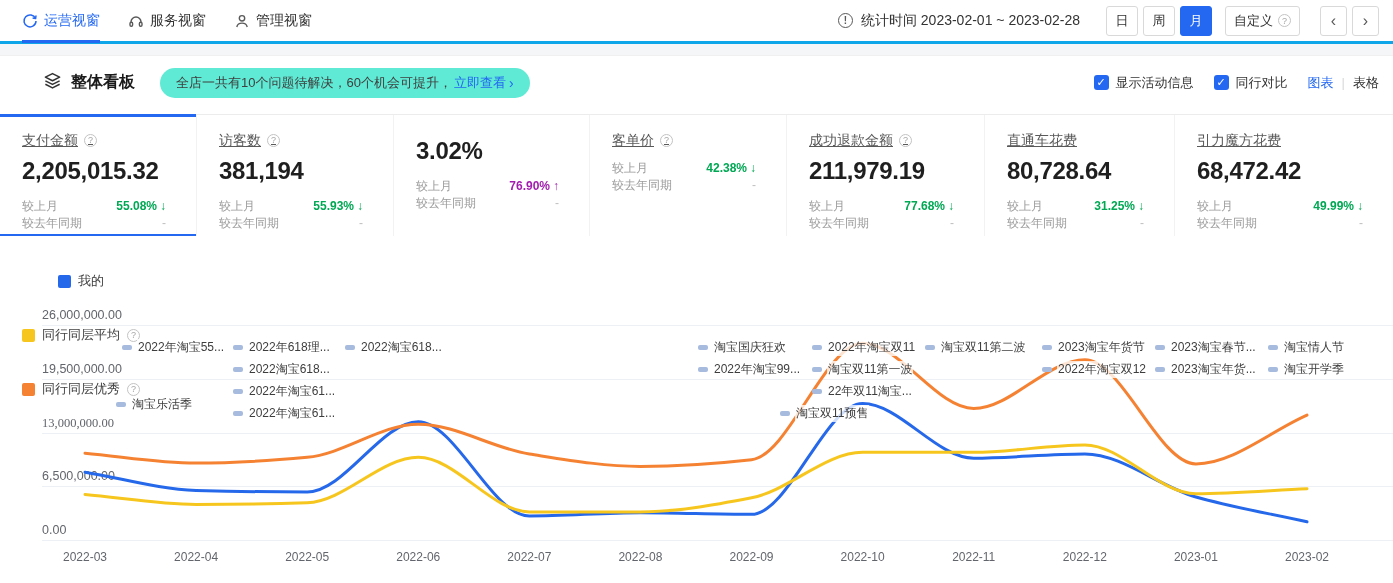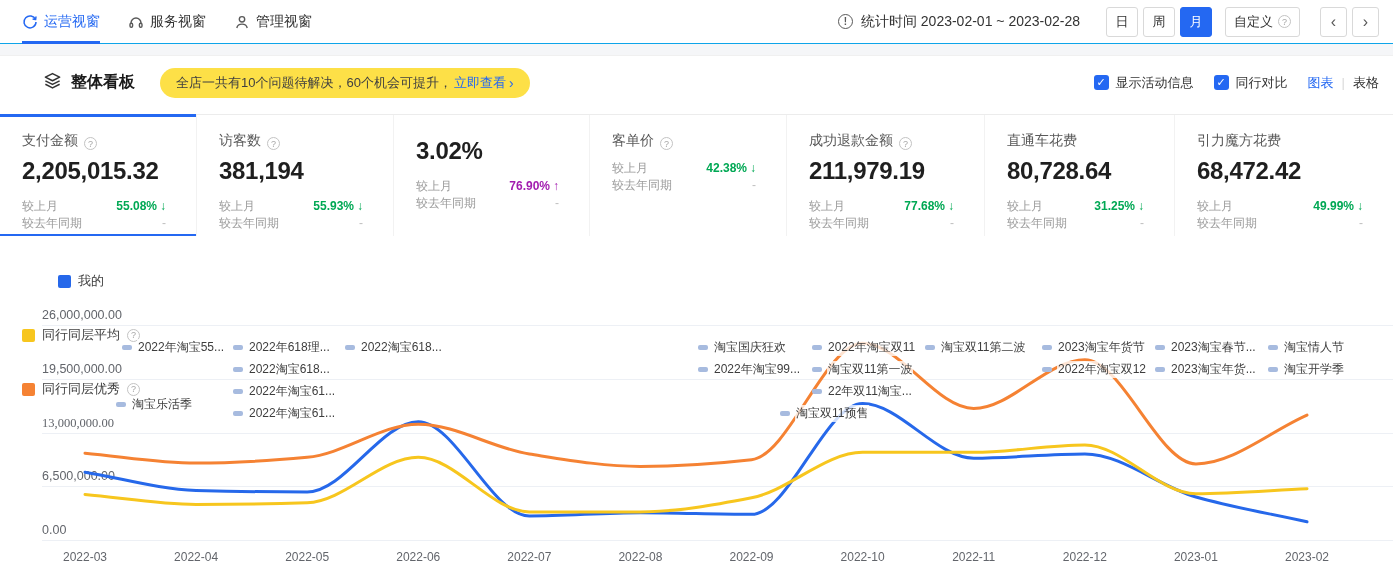--- a/index.html
+++ b/index.html
@@ -2,21 +2,21 @@
 <html><head>
 <meta charset="utf-8">
 <style>
   * { margin:0; padding:0; box-sizing:border-box; }
   html,body { width:1393px; height:583px; overflow:hidden; background:#fff;
     font-family:"Liberation Sans", sans-serif; color:#333; }
   button { font-family:inherit; background:#fff; border:none; cursor:pointer; }
 
   
   .topbar { height:44px; display:flex; align-items:center; justify-content:space-between;
-    padding:0 14px 0 22px; border-bottom:1px solid #0ea5e9; background:#fff; }
+    padding:0 14px 0 22px; border-bottom:3px solid #0ea5e9; background:#fff; }
   .tabs { display:flex; align-items:center; gap:28px; height:44px; }
   .tab { display:flex; align-items:center; gap:6px; height:44px; font-size:14px; color:#333;
     border-bottom:3px solid transparent; padding-top:3px; cursor:pointer; }
   .tab.active { color:#2468f2; border-bottom-color:#2468f2; }
   .tab svg { display:block; }
   .stat { display:flex; align-items:center; gap:8px; }
   .stat-text { font-size:14px; color:#333; margin-right:18px; }
   .icircle { width:15px; height:15px; border:1px solid #595959; border-radius:50%;
     display:inline-flex; align-items:center; justify-content:center;
     font-size:10px; color:#595959; font-weight:bold; }
@@ -31,41 +31,41 @@
   .pbtn.active { background:#2468f2; border-color:#2468f2; color:#fff; }
   .pbtn.nav { min-width:27px; padding:0; color:#595959; font-size:16px; }
   .custom { margin-left:5px; }
   .navs { display:flex; gap:5px; margin-left:12px; }
 
   .band { height:12px; background:#f5f6f8; border-bottom:1px solid #f0f0f0; }
 
   
   .board-header { height:53px; display:flex; align-items:center; padding:0 14px 0 43px; background:#fff; }
   .board-title { font-size:16px; font-weight:bold; color:#1a1a1a; margin-left:9px; }
-  .pill { margin-left:25px; background:#fde047; border-radius:16px; height:30px;
+  .pill { margin-left:25px; background:#5eead4; border-radius:16px; height:30px;
     display:flex; align-items:center; padding:0 16px; font-size:13px; color:#404040; }
   .pill a { color:#2468f2; text-decoration:none; margin-left:2px; cursor:pointer; }
   .pill .arrow { color:#2468f2; font-size:14px; margin-left:3px; }
   .hright { margin-left:auto; display:flex; align-items:center; gap:20px; }
   .toggle { display:flex; align-items:center; gap:7px; font-size:13px; color:#333; }
   .cbox { width:15px; height:15px; background:#2468f2; border-radius:3px; display:inline-flex;
     align-items:center; justify-content:center; color:#fff; font-size:11px; cursor:pointer; }
   .cbox::after { content:"✓"; }
   .switcher { display:flex; align-items:center; gap:8px; font-size:13px; }
   .sw-chart { color:#2468f2; cursor:pointer; }
   .sw-sep { color:#d8d8d8; }
   .sw-table { color:#333; cursor:pointer; }
 
   
   .kpi-row { margin-top:5px; height:122px; display:flex; border-top:1px solid #ececec; }
   .kpi { position:relative; padding:15px 0 0 22px; border-right:1px solid #f2f2f2; cursor:pointer; }
   .kpi:last-child { border-right:none; }
   .kpi.active::before { content:""; position:absolute; left:0; right:0; top:-1px; height:3px; background:#2468f2; }
   .kpi.active::after  { content:""; position:absolute; left:0; right:0; bottom:0; height:2px; background:#2468f2; }
-  .kpi-label { display:flex; align-items:flex-end; gap:6px; font-size:14px; color:#595959; line-height:20px; }
+  .kpi-label { display:flex; align-items:center; gap:6px; font-size:14px; color:#595959; line-height:20px;text-decoration:underline; }
   .kpi-value { margin-top:4px; font-size:24px; line-height:34px; font-weight:bold; color:#1f1f1f; letter-spacing:-0.3px; }
   .kpi-rows { margin-top:10px; margin-right:30px; }
   .kpi-r { display:flex; justify-content:space-between; font-size:12px; line-height:17px; }
   .kpi-r .k { color:#9b9b9b; }
   .kpi-r .v { font-weight:bold; }
   .v.down { color:#00a854; }
   .v.up { color:#a21caf; }
   .v.dash { color:#c0c0c0; font-weight:normal; }
   .arr { font-weight:bold; margin-left:3px; }
 

